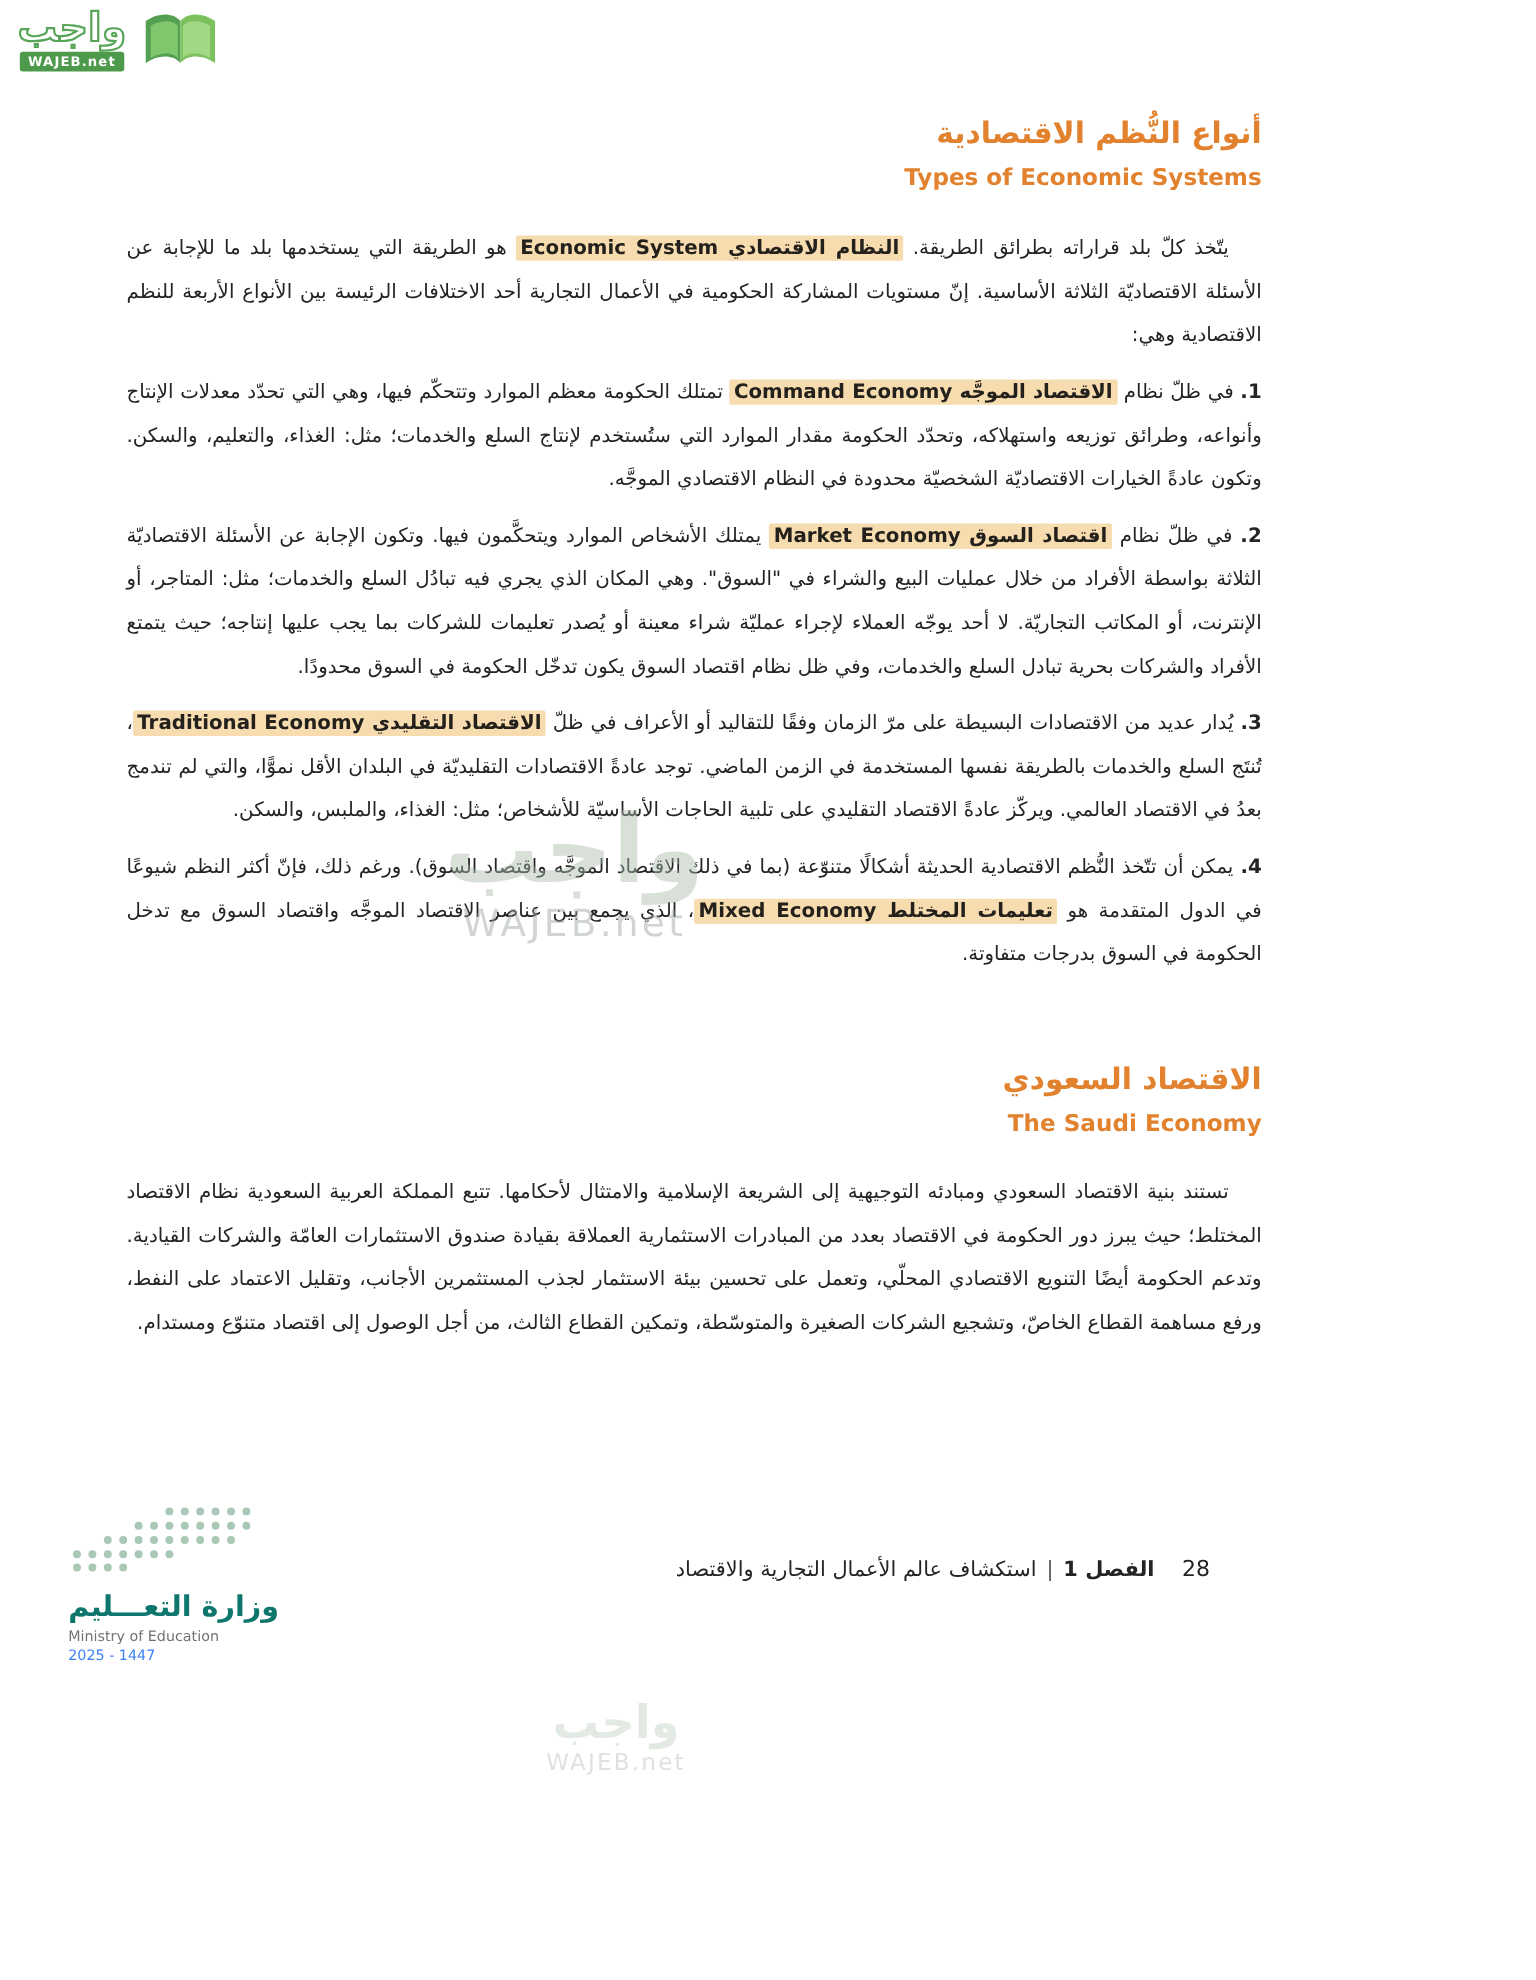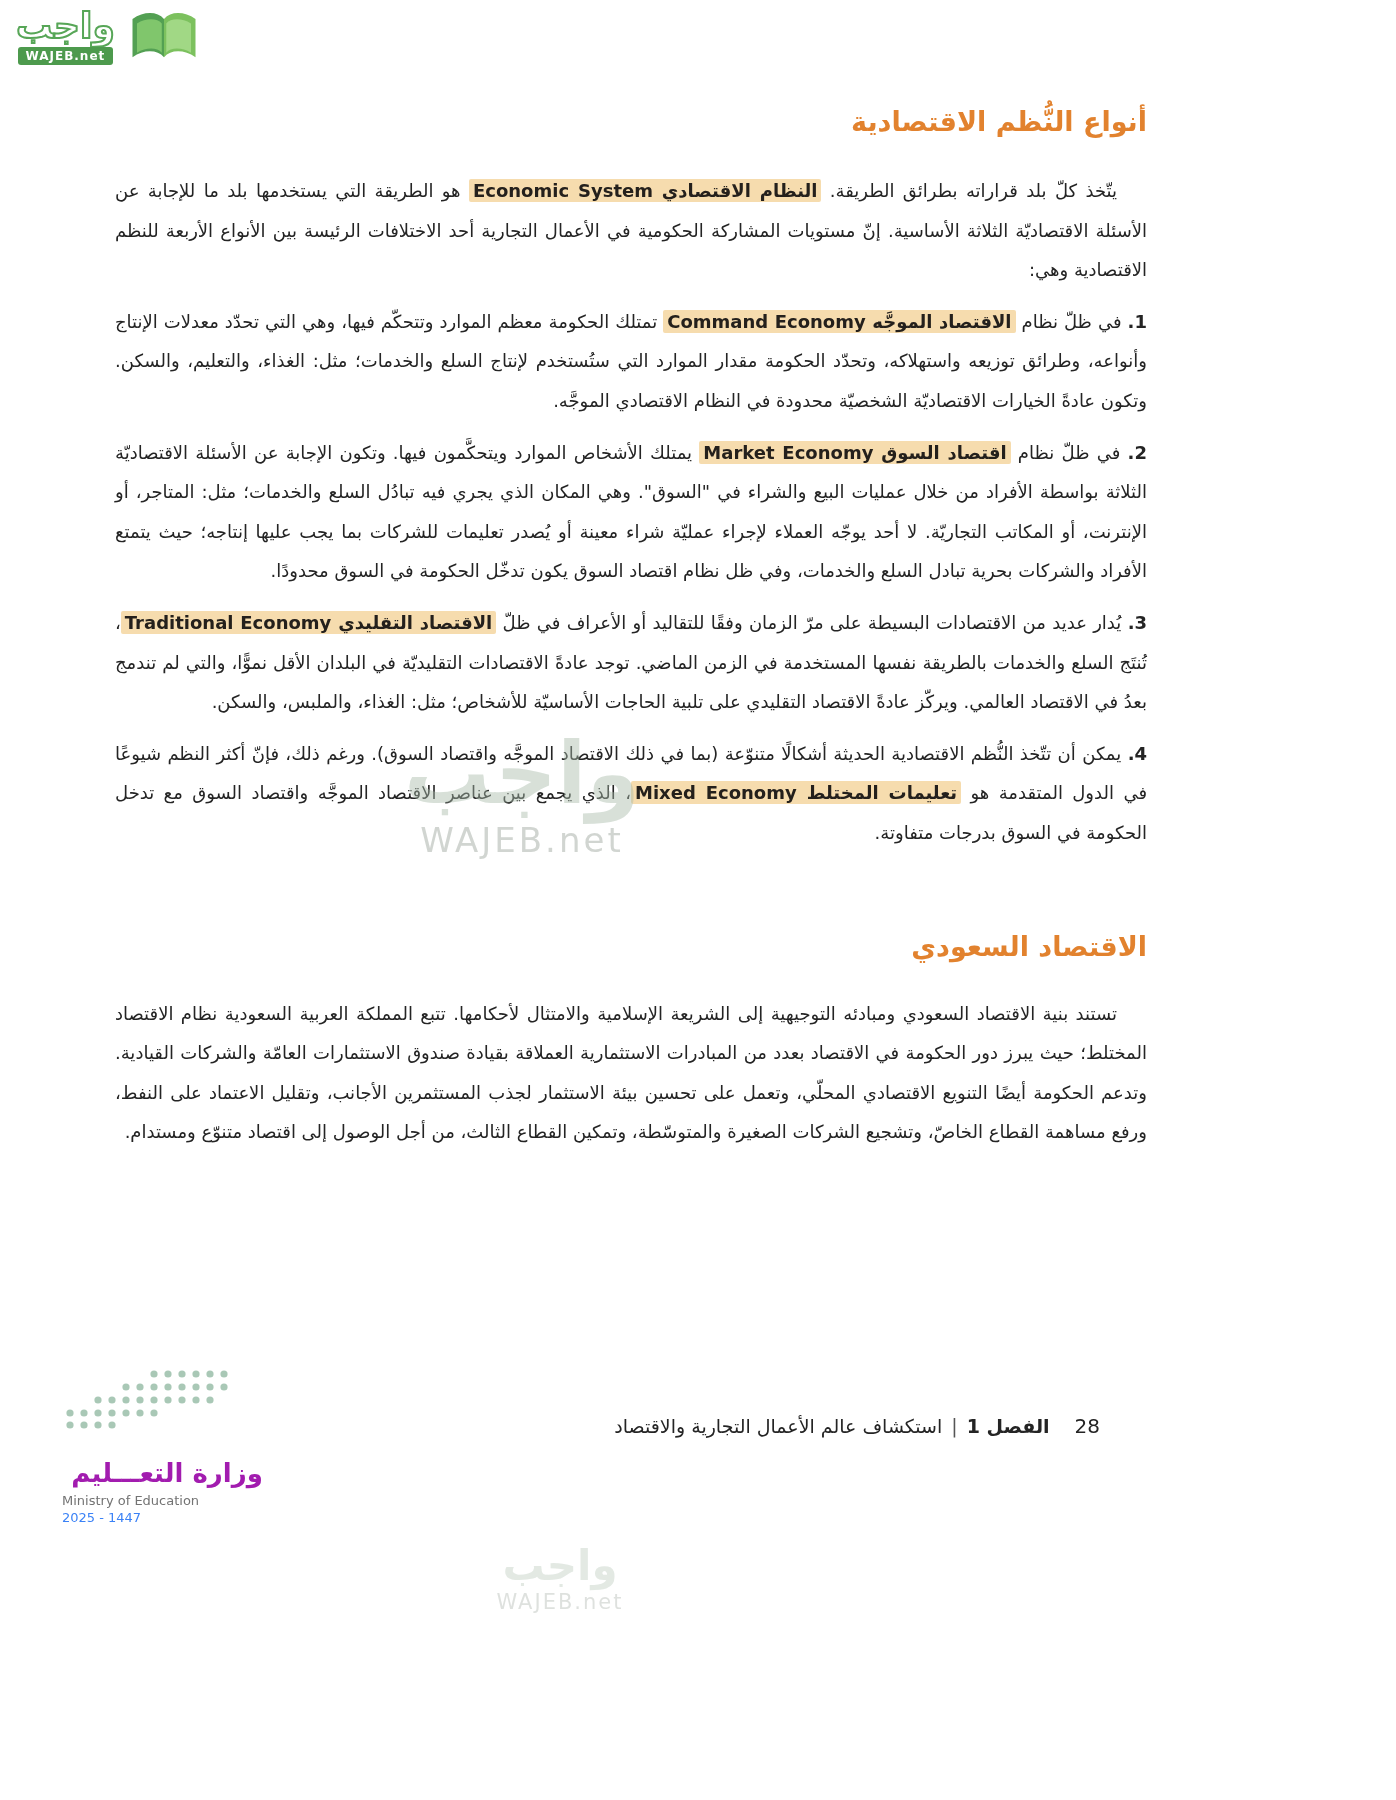--- a/index.html
+++ b/index.html
@@ -71,22 +71,22 @@
     direction: rtl; display: flex; align-items: baseline; gap: 9px;
     font-size: 19px; color: #242424; z-index: 3;
   }
   .footer .pg { margin-left: 16px; font-size: 20px; }
   .footer .ch { font-weight: bold; }
   .footer .sep { color: #555; }
 
   
   .ministry { position: absolute; left: 62px; top: 1366px; width: 210px; z-index: 3; }
   .ministry .wordmark {
-    direction: rtl; text-align: center;
-    color: #a21caf; font-size: 26px; font-weight: bold; margin-top: 22px;
+    direction: rtl; text-align: left;
+    color: #0f766e; font-size: 26px; font-weight: bold; margin-top: 10px;
   }
   .ministry .men { color: #737373; font-size: 13px; margin-top: 5px; direction: ltr; }
   .ministry .years { color: #3b82f6; font-size: 13px; margin-top: 2px; direction: ltr; }
 </style>
 </head>
 <body>
 
 <div class="page">
 
   <header class="brand">
@@ -98,36 +98,38 @@
       <path d="M4 8 C14 1 26 1 32 8 L32 42 C26 35 14 35 4 42 Z" fill="#53a053"></path>
       <path d="M60 8 C50 1 38 1 32 8 L32 42 C38 35 50 35 60 42 Z" fill="#7cc15e"></path>
       <path d="M8 12 C16 7 26 7 30 12 L30 38 C26 33 16 33 8 38 Z" fill="#8ccf73" opacity="0.8"></path>
       <path d="M56 12 C48 7 38 7 34 12 L34 38 C38 33 48 33 56 38 Z" fill="#aadd8e" opacity="0.8"></path>
     </svg>
   </header>
 
   <main class="content">
 
     <h1 class="h-ar">أنواع النُّظم الاقتصادية</h1>
+    <h2 class="h-en">Types of Economic Systems</h2>
 
     <p class="body indent intro"><span>يتّخذ كلّ بلد قراراته بطرائق الطريقة. </span><span class="hl">النظام الاقتصادي Economic System</span><span> هو الطريقة التي يستخدمها بلد ما للإجابة عن الأسئلة الاقتصاديّة الثلاثة الأساسية. إنّ مستويات المشاركة الحكومية في الأعمال التجارية أحد الاختلافات الرئيسة بين الأنواع الأربعة للنظم الاقتصادية وهي:</span></p>
 
     <div class="items">
 
       <p class="body item"><span class="num">1.</span> <span>في ظلّ نظام </span><span class="hl">الاقتصاد الموجَّه Command Economy</span><span> تمتلك الحكومة معظم الموارد وتتحكّم فيها، وهي التي تحدّد معدلات الإنتاج وأنواعه، وطرائق توزيعه واستهلاكه، وتحدّد الحكومة مقدار الموارد التي ستُستخدم لإنتاج السلع والخدمات؛ مثل: الغذاء، والتعليم، والسكن. وتكون عادةً الخيارات الاقتصاديّة الشخصيّة محدودة في النظام الاقتصادي الموجَّه.</span></p>
 
       <p class="body item"><span class="num">2.</span> <span>في ظلّ نظام </span><span class="hl">اقتصاد السوق Market Economy</span><span> يمتلك الأشخاص الموارد ويتحكَّمون فيها. وتكون الإجابة عن الأسئلة الاقتصاديّة الثلاثة بواسطة الأفراد من خلال عمليات البيع والشراء في "السوق". وهي المكان الذي يجري فيه تبادُل السلع والخدمات؛ مثل: المتاجر، أو الإنترنت، أو المكاتب التجاريّة. لا أحد يوجّه العملاء لإجراء عمليّة شراء معينة أو يُصدر تعليمات للشركات بما يجب عليها إنتاجه؛ حيث يتمتع الأفراد والشركات بحرية تبادل السلع والخدمات، وفي ظل نظام اقتصاد السوق يكون تدخّل الحكومة في السوق محدودًا.</span></p>
 
       <p class="body item"><span class="num">3.</span> <span>يُدار عديد من الاقتصادات البسيطة على مرّ الزمان وفقًا للتقاليد أو الأعراف في ظلّ </span><span class="hl">الاقتصاد التقليدي Traditional Economy</span><span>، تُنتَج السلع والخدمات بالطريقة نفسها المستخدمة في الزمن الماضي. توجد عادةً الاقتصادات التقليديّة في البلدان الأقل نموًّا، والتي لم تندمج بعدُ في الاقتصاد العالمي. ويركّز عادةً الاقتصاد التقليدي على تلبية الحاجات الأساسيّة للأشخاص؛ مثل: الغذاء، والملبس، والسكن.</span></p>
 
       <p class="body item"><span class="num">4.</span> <span>يمكن أن تتّخذ النُّظم الاقتصادية الحديثة أشكالًا متنوّعة (بما في ذلك الاقتصاد الموجَّه واقتصاد السوق). ورغم ذلك، فإنّ أكثر النظم شيوعًا في الدول المتقدمة هو </span><span class="hl">تعليمات المختلط Mixed Economy</span><span>، الذي يجمع بين عناصر الاقتصاد الموجَّه واقتصاد السوق مع تدخل الحكومة في السوق بدرجات متفاوتة.</span></p>
 
     </div>
 
     <h1 class="h-ar sec2-h">الاقتصاد السعودي</h1>
+    <h2 class="h-en">The Saudi Economy</h2>
 
     <p class="body indent sec2-p">تستند بنية الاقتصاد السعودي ومبادئه التوجيهية إلى الشريعة الإسلامية والامتثال لأحكامها. تتبع المملكة العربية السعودية نظام الاقتصاد المختلط؛ حيث يبرز دور الحكومة في الاقتصاد بعدد من المبادرات الاستثمارية العملاقة بقيادة صندوق الاستثمارات العامّة والشركات القيادية. وتدعم الحكومة أيضًا التنويع الاقتصادي المحلّي، وتعمل على تحسين بيئة الاستثمار لجذب المستثمرين الأجانب، وتقليل الاعتماد على النفط، ورفع مساهمة القطاع الخاصّ، وتشجيع الشركات الصغيرة والمتوسّطة، وتمكين القطاع الثالث، من أجل الوصول إلى اقتصاد متنوّع ومستدام.</p>
 
   </main>
 
   <div class="wm wm-mid">
     <div class="wm-ar">واجب</div>
     <div class="wm-net">WAJEB.net</div>
   </div>
 

